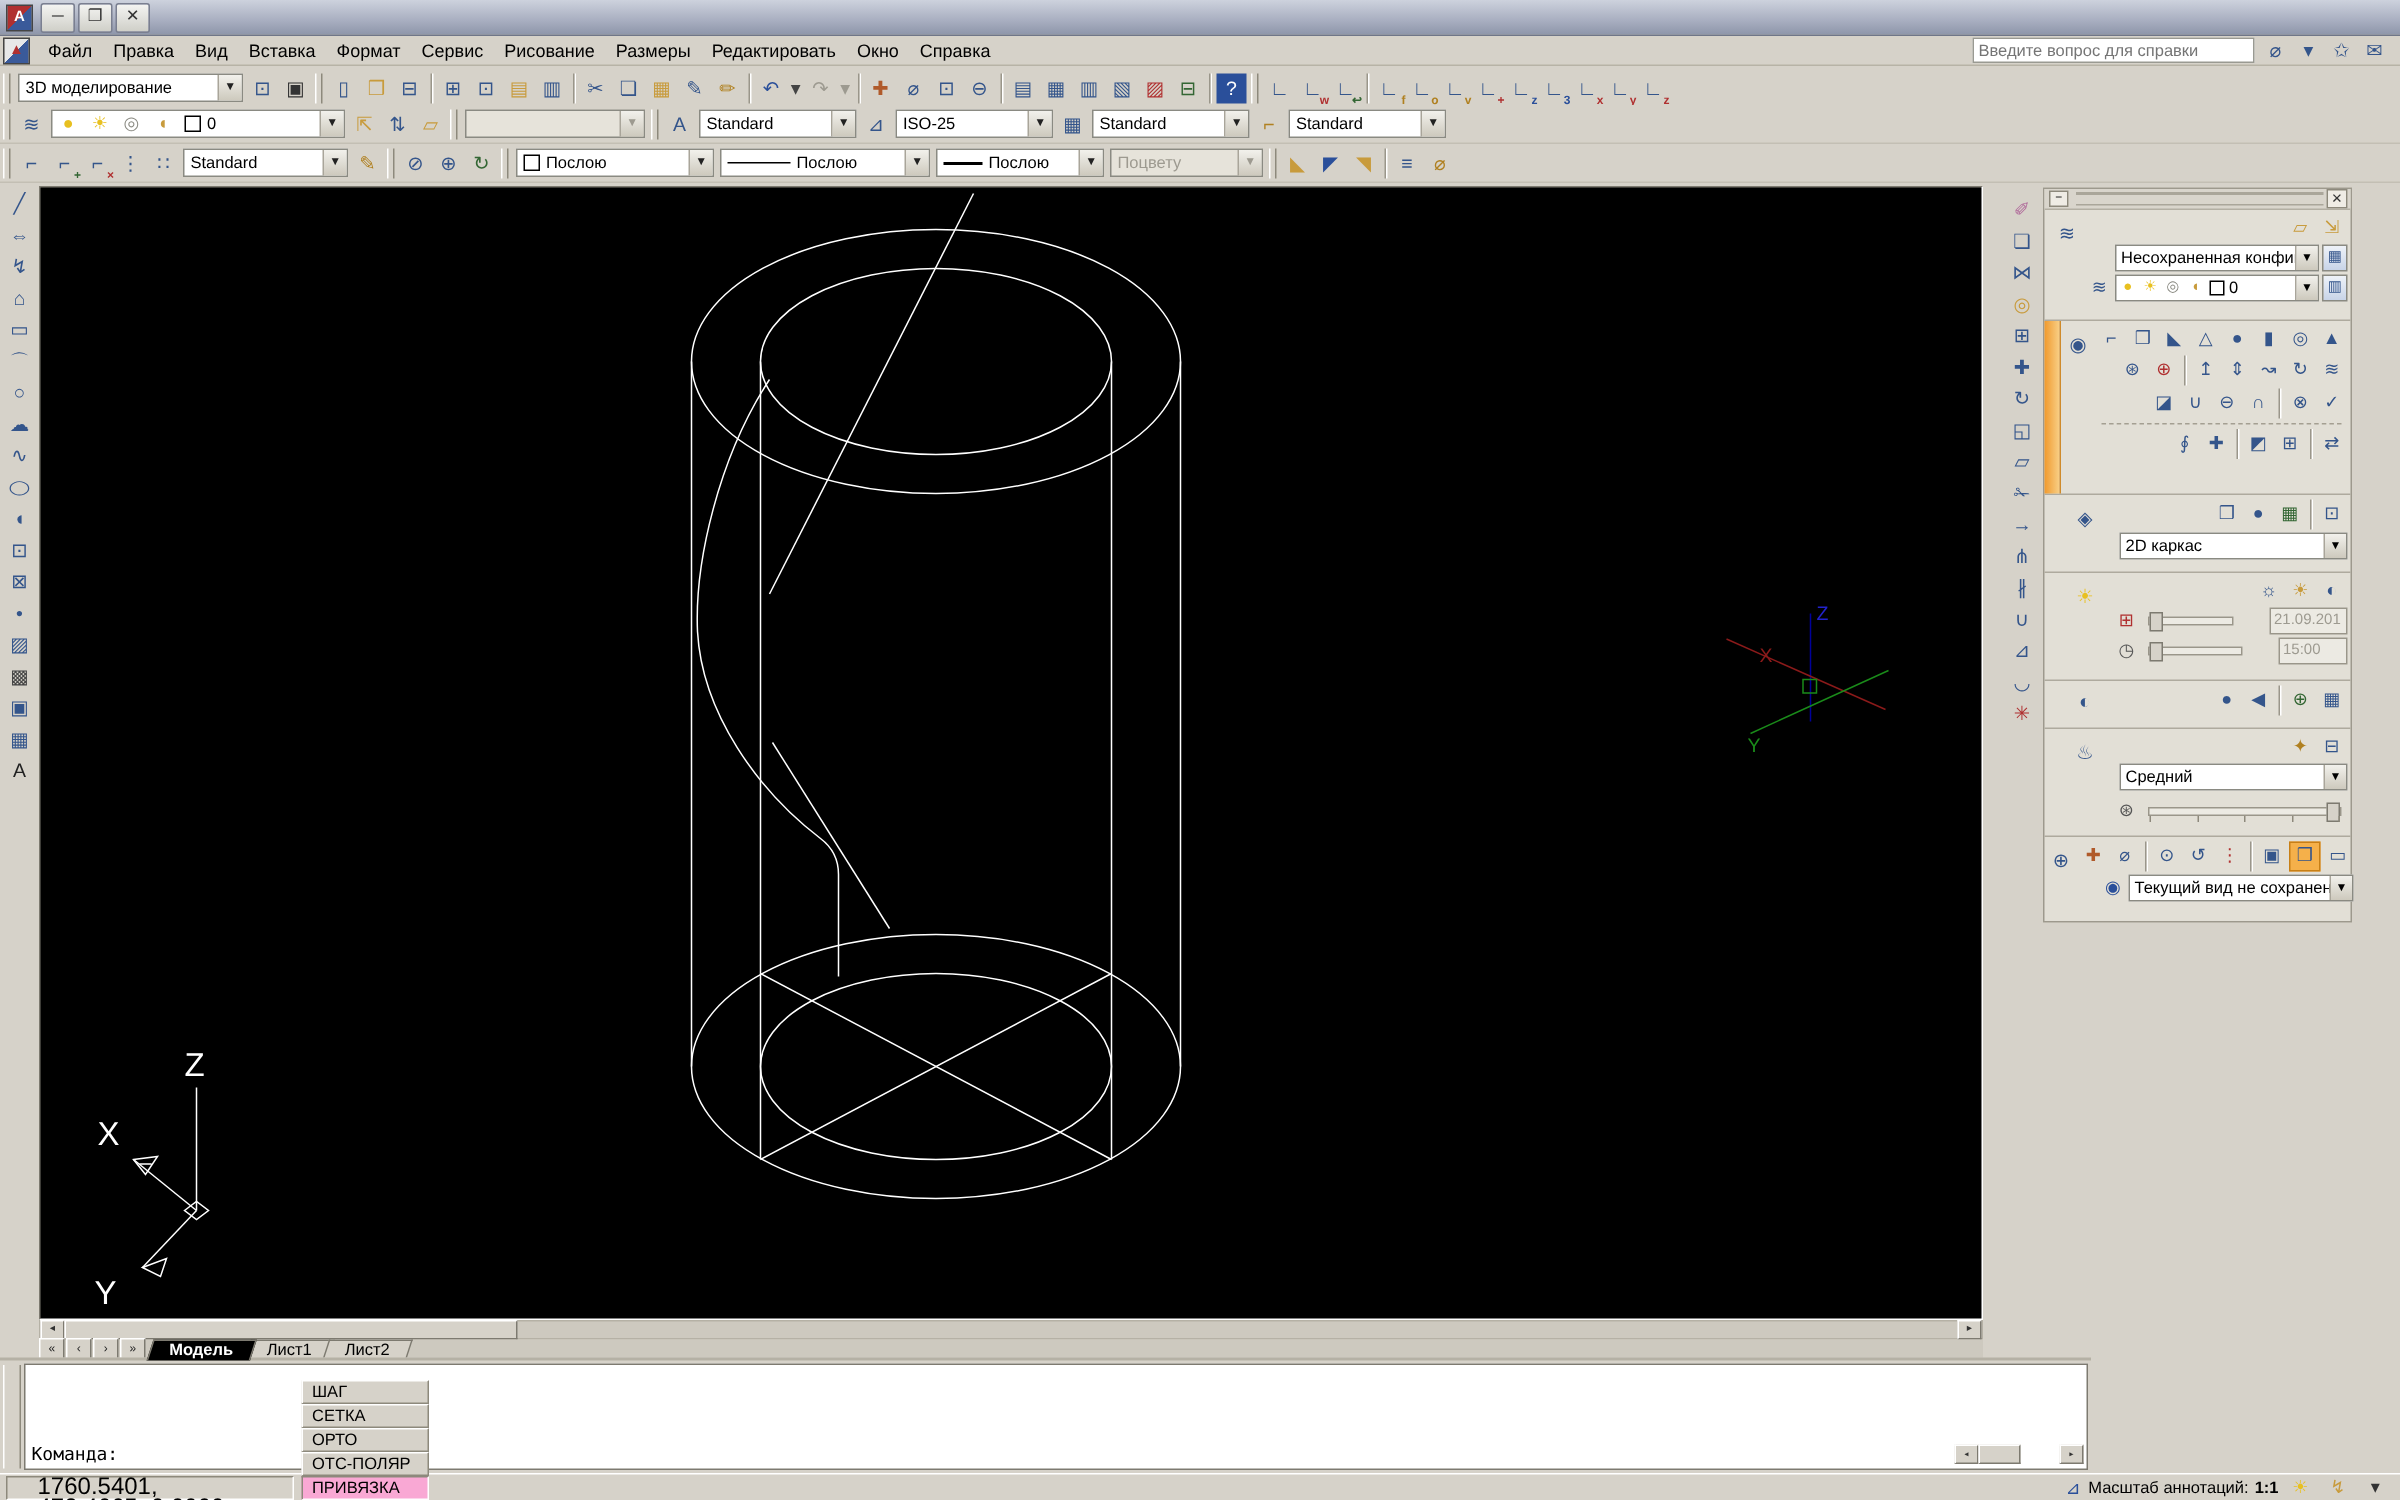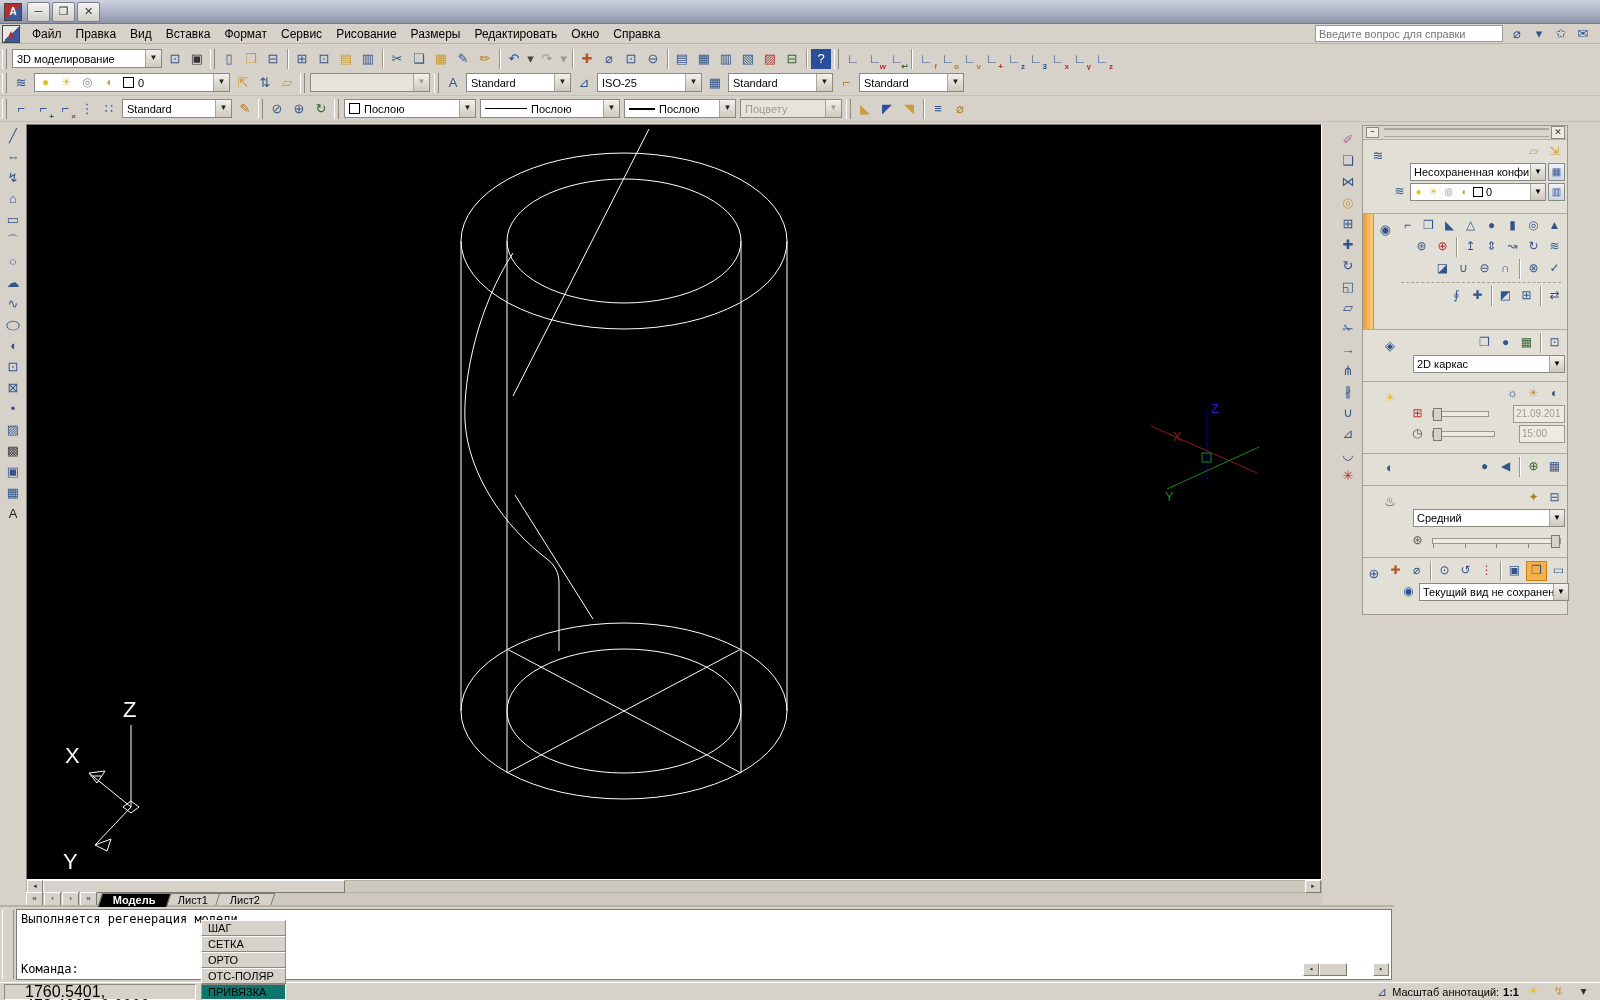--- a/index.html
+++ b/index.html
@@ -46,21 +46,21 @@
   .cmdwin{position:absolute;left:0;top:783px;width:1394px;height:77px;background:#d6d2c9;border-top:2px solid #b5b1a5;box-sizing:border-box;display:flex;}
   .cmdgrip{width:10px;margin:3px 2px;border-left:1px solid #fff;border-right:1px solid #8d897c;}
   .cmdtext{flex:1;background:#fff;border:1px solid #7d7a70;margin:2px 2px 2px 0;font-family:"DejaVu Sans Mono",monospace;font-size:12px;padding:2px 4px;position:relative;box-sizing:border-box;}
   .cmdline{height:15px;white-space:pre;}
   .cmdprompt{position:absolute;left:4px;bottom:3px;}
   .cmdhsb{position:absolute;right:2px;bottom:3px;display:flex;align-items:center;}
   
   .statusbar{position:absolute;left:0;top:982px;width:1600px;height:18px;background:#d6d2c9;border-top:1px solid #fff;display:flex;align-items:center;font-size:11px;}
   .coords{width:150px;height:14px;line-height:14px;padding:0 20px;margin:0 4px;border:1px solid;border-color:#8d897c #fff #fff #8d897c;font-size:16px;}
   .stoggle{height:14px;line-height:14px;padding:0 6px;margin:0 1px;border:1px solid;border-color:#fff #8d897c #8d897c #fff;background:#d6d2c9;}
-  .stoggle.on{border-color:#8d897c #fff #fff #8d897c;background:#0f766e;}
+  .stoggle.on{border-color:#8d897c #fff #fff #8d897c;background:#f9a8d4;}
   .sright{margin-left:auto;display:flex;align-items:center;gap:4px;padding-right:6px;}
   
   .dash{position:absolute;left:1362px;top:3px;width:206px;height:490px;background:#e2dfd6;border:1px solid #9d998d;box-sizing:border-box;}
   .dash-h{height:13px;display:flex;align-items:center;border-bottom:1px solid #b3afa3;background:#d9d5cc;}
   .dash-h .min{width:11px;height:9px;border:1px solid #8d897c;background:#efece5;font-size:8px;line-height:7px;text-align:center;margin:0 3px;}
   .dash-h .hgrip{flex:1;height:6px;border-top:2px double #aaa69a;border-bottom:1px solid #aaa69a;margin:0 2px;}
   .dash-h .close{width:12px;height:11px;font-size:9px;line-height:10px;text-align:center;color:#333;border:1px solid #8d897c;background:#efece5;margin-right:2px;}
   .panel{position:relative;border-bottom:1px solid #aeaa9e;display:flex;box-sizing:border-box;}
   .pstrip{width:10px;background:linear-gradient(to right,#f09a2e,#f8cf86);border-right:1px solid #cf8a2a;}
   .pstrip.off{background:transparent;border-right:none;width:10px;}
@@ -385,21 +385,20 @@
           <span class="tab"><span>Лист1</span></span>
           <span class="tab"><span>Лист2</span></span>
         </span>
       <span style="flex:1;"></span>
     </div>
 
     <div class="cmdwin">
       <div class="cmdgrip"></div>
       <div class="cmdtext">
         <div id="cmd-history">
-            <div class="cmdline">Выполняется регенерация модели.</div>
             <div class="cmdline"></div>
           </div>
         <div class="cmdprompt">Команда:</div>
         <div class="cmdhsb">
           <span class="sbtn">◂</span>
           <span class="sthumb" style="width:26px;"></span>
           <span style="width:26px;"></span>
           <span class="sbtn">▸</span>
         </div>
       </div>

